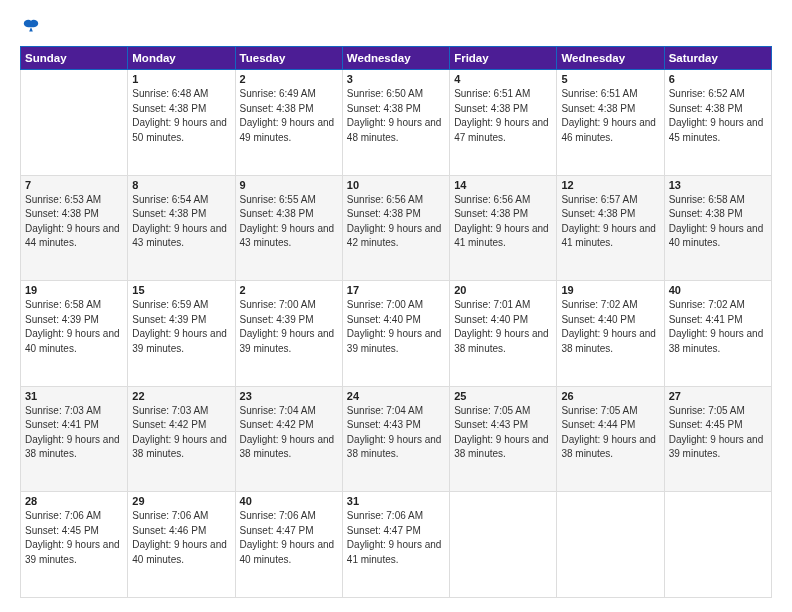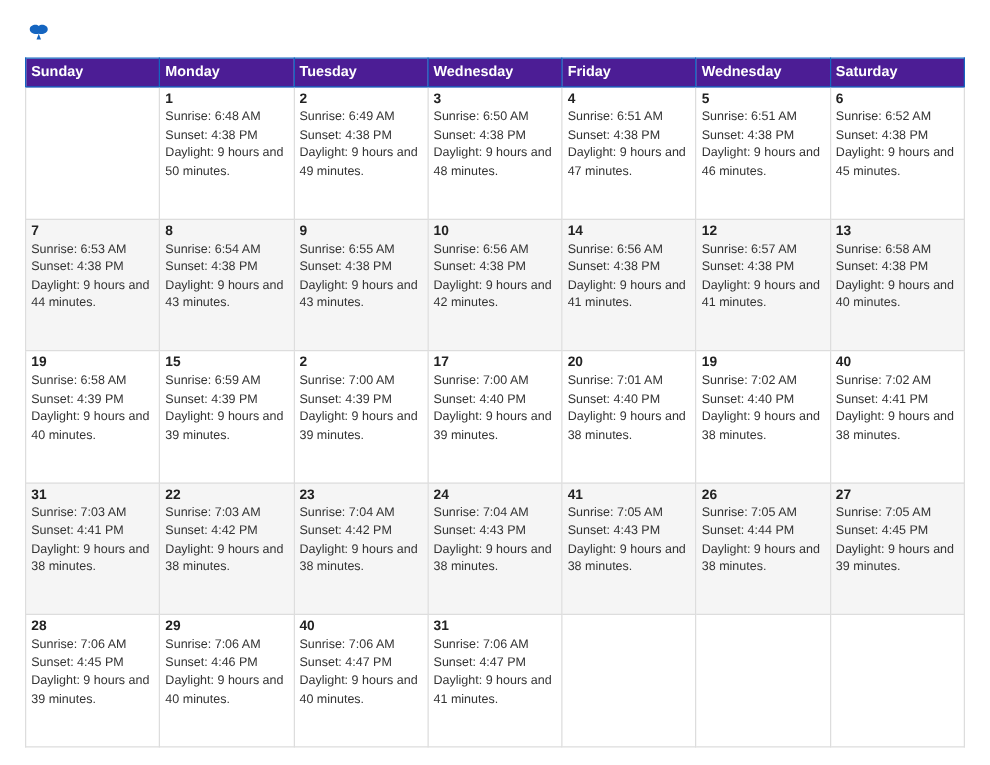--- a/index.html
+++ b/index.html
@@ -235,21 +235,21 @@
           </td>
           <td>
             <span class="day-num">23</span>
             <div class="cell-info">Sunrise: 7:04 AM<br>Sunset: 4:42 PM<br>Daylight: 9 hours and 38 minutes.</div>
           </td>
           <td>
             <span class="day-num">24</span>
             <div class="cell-info">Sunrise: 7:04 AM<br>Sunset: 4:43 PM<br>Daylight: 9 hours and 38 minutes.</div>
           </td>
           <td>
-            <span class="day-num">41</span>
+            <span class="day-num">25</span>
             <div class="cell-info">Sunrise: 7:05 AM<br>Sunset: 4:43 PM<br>Daylight: 9 hours and 38 minutes.</div>
           </td>
           <td>
             <span class="day-num">26</span>
             <div class="cell-info">Sunrise: 7:05 AM<br>Sunset: 4:44 PM<br>Daylight: 9 hours and 38 minutes.</div>
           </td>
           <td>
             <span class="day-num">27</span>
             <div class="cell-info">Sunrise: 7:05 AM<br>Sunset: 4:45 PM<br>Daylight: 9 hours and 39 minutes.</div>
           </td>

